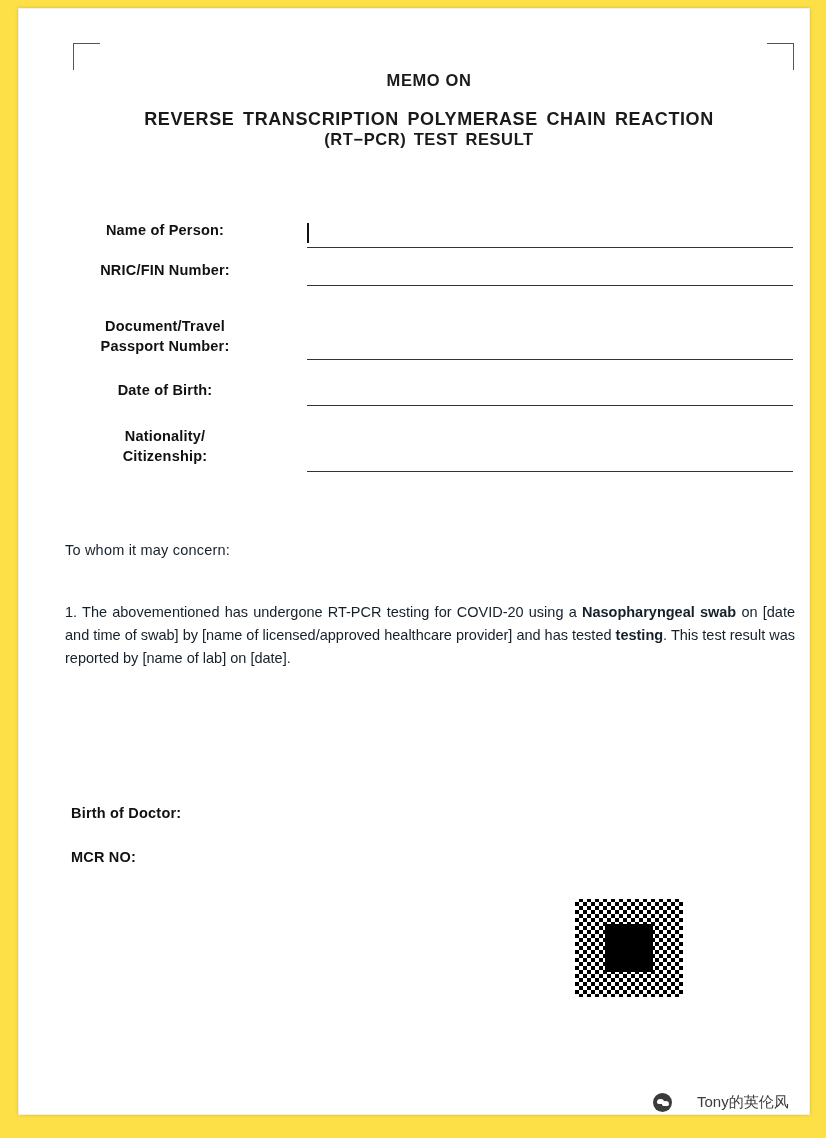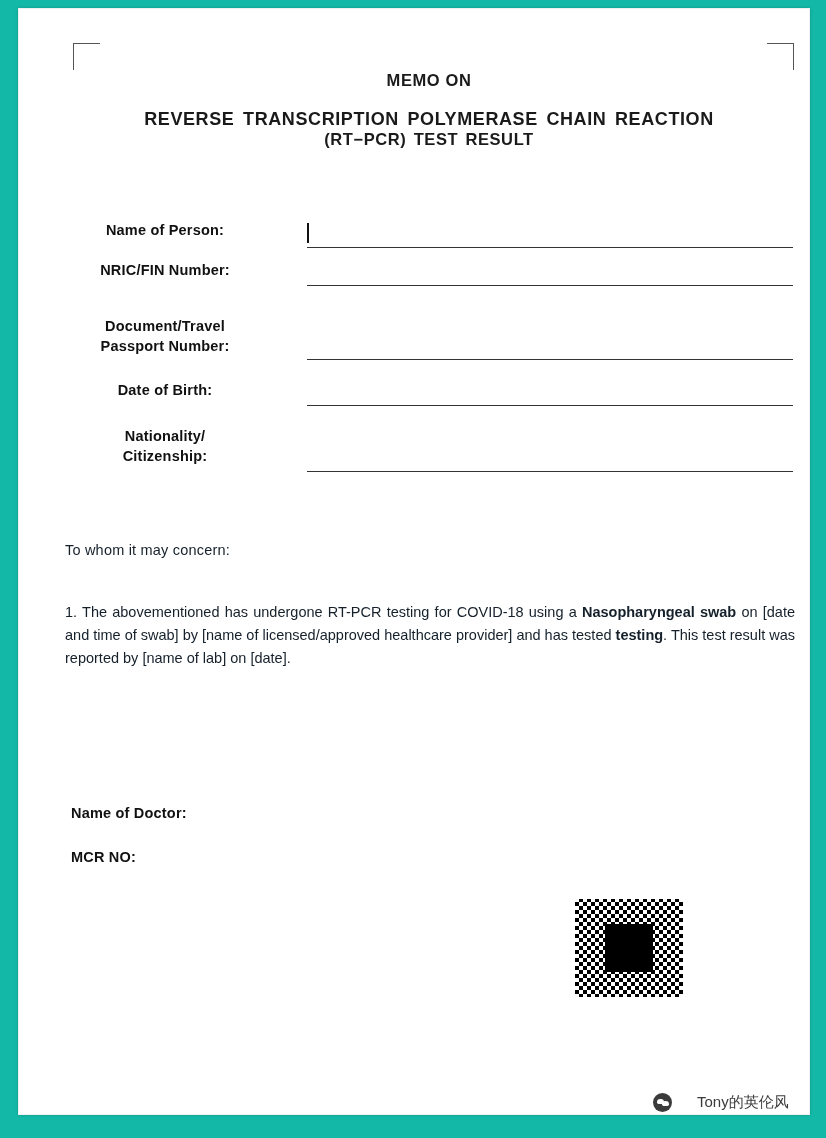--- a/index.html
+++ b/index.html
@@ -7,21 +7,21 @@
     padding: 0;
     background: #ffffff;
   }
   body {
     font-family: "Liberation Sans", sans-serif;
   }
   #page {
     position: relative;
     width: 826px;
     height: 1138px;
-    background: #14b8a6;
+    background: #fde047;
     overflow: hidden;
   }
   .sheet {
     position: absolute;
     left: 18px;
     top: 8px;
     width: 790px;
     height: 1105px;
     background: #ffffff;
     box-shadow: 0 0 3px rgba(0,0,0,0.18);
@@ -238,25 +238,25 @@
       </div>
 
     </div>
 
     <div class="caret"></div>
 
     <div class="body-text" id="to-whom">To whom it may concern:</div>
 
     <div class="body-text" id="para1">
       <span>1.</span>
-      <span>The abovementioned has undergone RT-PCR testing for COVID-18 using a </span><span class="bold">Nasopharyngeal swab</span><span> on [date and time of swab] by [name of licensed/approved healthcare provider] and has tested </span><span class="bold">testing</span><span>. This test result was reported by [name of lab] on [date].</span>
-    </div>
-
-
-    <div class="signoff" id="doctor-name">Name of Doctor:</div>
+      <span>The abovementioned has undergone RT-PCR testing for COVID-20 using a </span><span class="bold">Nasopharyngeal swab</span><span> on [date and time of swab] by [name of licensed/approved healthcare provider] and has tested </span><span class="bold">testing</span><span>. This test result was reported by [name of lab] on [date].</span>
+    </div>
+
+
+    <div class="signoff" id="doctor-name">Birth of Doctor:</div>
     <div class="signoff" id="mcr-no">MCR NO:</div>
 
     <div class="qr">
       <div class="qr-mask-t"></div>
       <div class="qr-mask-b"></div>
     </div>
 
     <div class="footer">
       <span class="footer-logo"></span>
       <span>Tony的英伦风</span>

